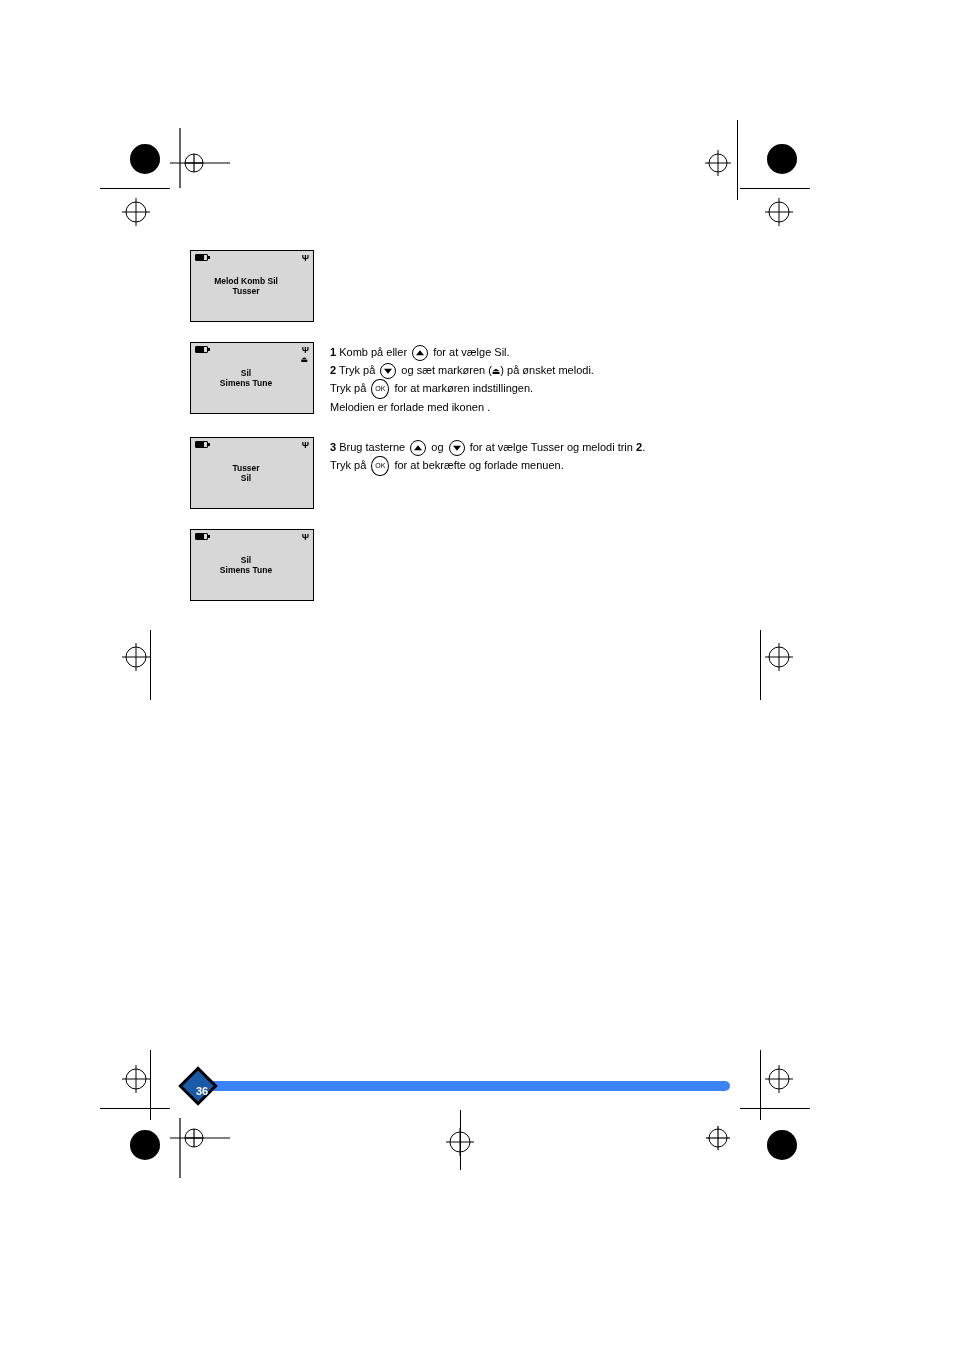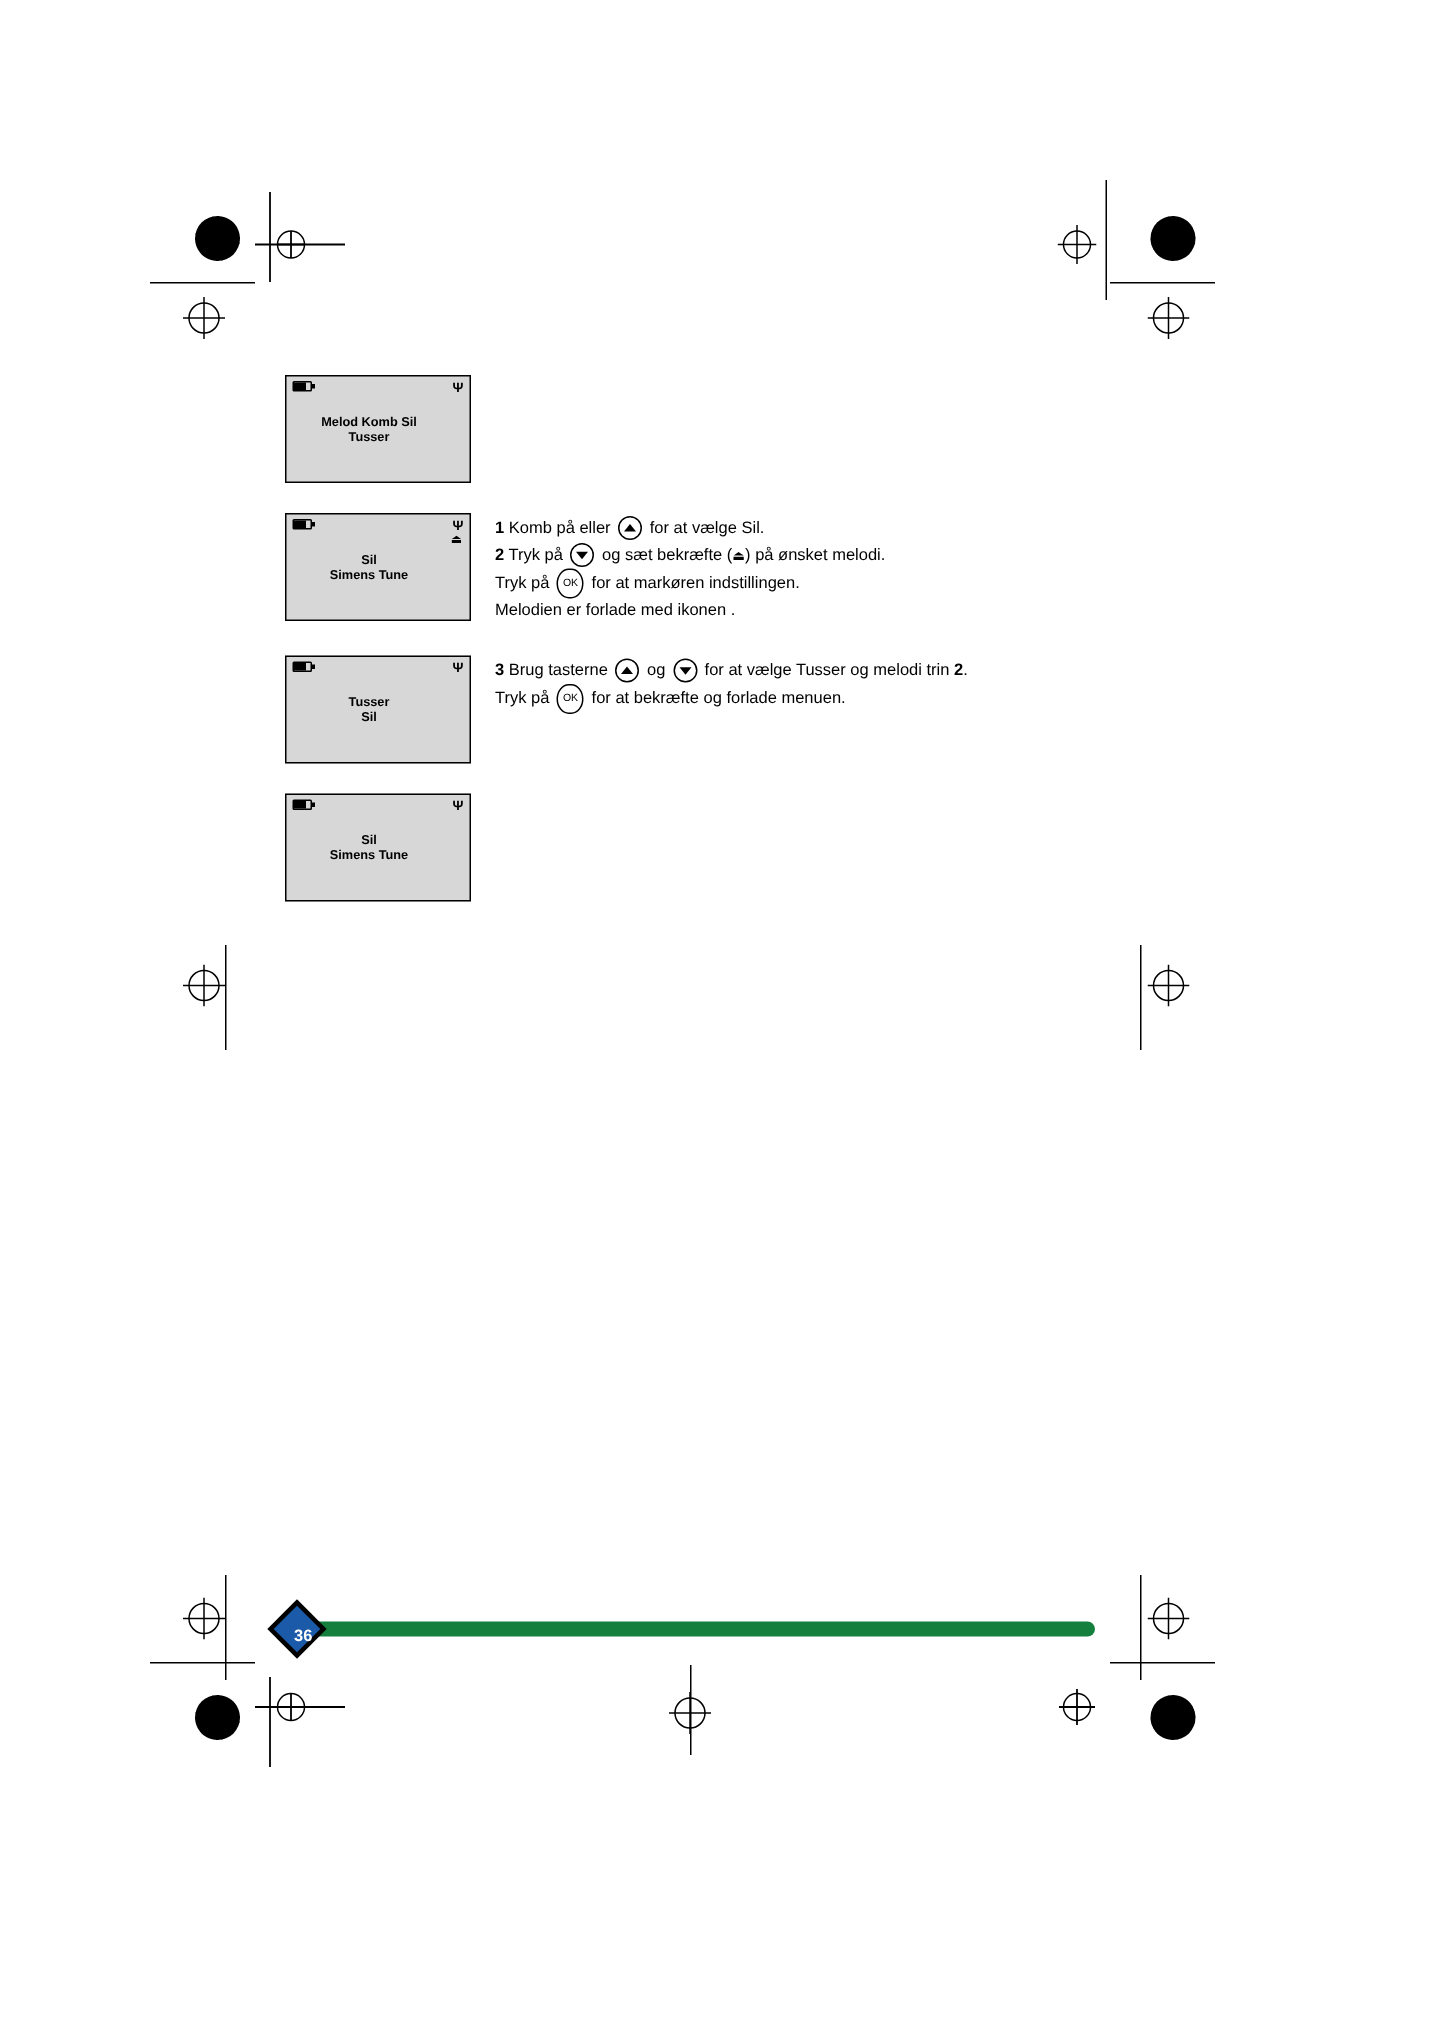--- a/index.html
+++ b/index.html
@@ -123,21 +123,21 @@
     font-size: 7px;
   }
   .footer {
     position: absolute;
     left: 190px;
     bottom: 260px;
     width: 540px;
   }
   .footer-line {
     height: 10px;
-    background: #15803d;
+    background: #3b82f6;
     border-radius: 0 6px 6px 0;
     position: relative;
   }
   .diamond {
     position: absolute;
     left: -6px; top: -9px;
     width: 28px; height: 28px;
     background: #000;
     transform: rotate(45deg);
   }
@@ -318,21 +318,21 @@
           <span class="fill"></span>
         </span>
       <span class="ant">Ψ</span>
       <span class="eject">⏏</span>
       <div class="center">Sil                   
 Simens Tune</div>
     </div>
     <div class="instr">
       <b>1</b><span> Komb på eller </span><span class="arrow-btn up"></span><span> for at vælge Sil.</span>
       <br>
-      <b>2</b><span> Tryk på </span><span class="arrow-btn down"></span><span> og sæt bekræfte (</span><span style="font-size:9px;">⏏</span><span>) på ønsket melodi.</span>
+      <b>2</b><span> Tryk på </span><span class="arrow-btn down"></span><span> og sæt markøren (</span><span style="font-size:9px;">⏏</span><span>) på ønsket melodi.</span>
       <br>
       <span>Tryk på </span><span class="ok-btn" data-label="OK"></span><span> for at markøren indstillingen.</span>
       <br>
       <span>Melodien er forlade med ikonen .</span>
     </div>
   </div>
 
   <div class="row" style="margin-top:10px;">
     <div class="screen">
       <span class="bat">

